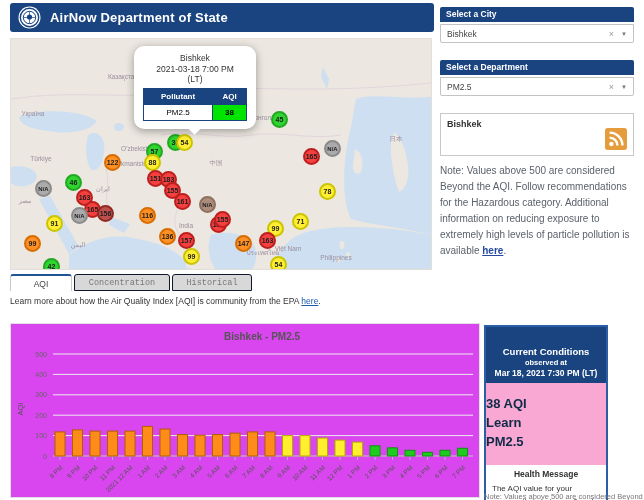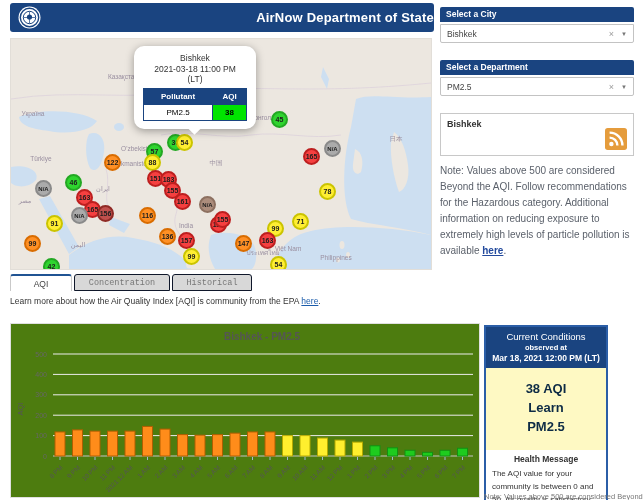--- a/index.html
+++ b/index.html
@@ -2,21 +2,21 @@
 <html><head>
 <meta charset="utf-8">
 <style>
   html,body{margin:0;padding:0;}
   body{width:644px;height:500px;position:relative;background:#fff;
        font-family:"Liberation Sans",sans-serif;overflow:hidden;}
   .abs{position:absolute;}
 
   
   .hdr{left:10px;top:3px;width:424px;height:29px;background:#1a4480;border-radius:3px;
-       display:flex;align-items:center;padding-left:8px;box-sizing:border-box;justify-content:space-between;}
+       display:flex;align-items:center;padding-left:8px;box-sizing:border-box;}
   .hdr-title{color:#fff;font-weight:bold;font-size:13px;margin-left:9px;letter-spacing:.2px;}
 
   
   .map{left:10px;top:38px;width:420px;height:230px;background:#ece7e0;overflow:hidden;
        border:1px solid #e2ded8;box-sizing:content-box;}
   .maplabel{position:absolute;font-size:6.5px;color:#9a8fa0;transform:translate(-50%,-50%);white-space:nowrap;}
   .marker{position:absolute;width:17px;height:17px;margin:-9px 0 0 -9px;border-radius:50%;
           display:flex;align-items:center;justify-content:center;font-size:7px;font-weight:bold;
           color:#1d1d1d;box-sizing:border-box;border:2px solid;cursor:pointer;}
   .cat-green{background:#2fd42f;border-color:#23a823;}
@@ -54,29 +54,29 @@
 
   
   .tab{top:274px;height:17px;box-sizing:border-box;font-size:8.5px;display:flex;align-items:center;
        justify-content:center;border-radius:3px 3px 0 0;cursor:pointer;}
   .tab-active{background:#fff;border:1px solid #c9c9c9;border-top:2px solid #205493;border-bottom:none;color:#444;}
   .tab-idle{background:#d8d8d8;border:1px solid #0f172a;color:#777;font-family:Liberation Mono, monospace;}
   .learn{left:10px;top:296px;width:420px;font-size:8.5px;color:#333;}
   .learn a{color:#1b5cab;}
 
   
-  .chartbox{left:10px;top:323px;width:470px;height:175px;background:#4d7c0f;border:1px solid #e0e0e0;box-sizing:border-box;}
+  .chartbox{left:10px;top:323px;width:470px;height:175px;background:#d946ef;border:1px solid #e0e0e0;box-sizing:border-box;}
 
   
   .cc{left:484px;top:325px;width:124px;border:2px solid #2b5ea7;box-sizing:border-box;background:#fff;}
   .cc-hdr{background:#1a4480;color:#fff;text-align:center;padding:4px 2px 5px;}
-  .cc-hdr .l1{font-size:9.5px;font-weight:normal;}
+  .cc-hdr .l1{font-size:9.5px;font-weight:bold;margin-top:15px;}
   .cc-hdr .l2{font-size:7.5px;font-weight:bold;margin-top:1px;}
   .cc-hdr .l3{font-size:8.5px;font-weight:bold;margin-top:1px;}
-  .cc-green{background:#fef9c3;color:#112e2e;text-align:center;padding:12px 0 13px;}
+  .cc-green{background:#f9a8d4;color:#112e2e;padding:12px 0 13px;}
   .cc-green div{font-size:13px;font-weight:bold;line-height:1.45;color:#0d2b45;}
   .cc-health{padding:4px 6px 7px;}
   .cc-health .hm{font-size:8.5px;font-weight:bold;color:#333;text-align:center;margin-bottom:3px;}
   .cc-health .ht{font-size:8px;color:#333;line-height:1.65;}
   .cc-note{left:484px;top:492px;width:156px;font-size:7.5px;color:#777;white-space:nowrap;}
 </style>
 </head>
 <body>
 
 <div class="abs hdr">
@@ -172,21 +172,21 @@
       <div class="marker cat-orange" style="left: 233px; top: 205px;">147</div>
       <div class="marker cat-yellow" style="left: 290px; top: 183px;">71</div>
       <div class="marker cat-yellow" style="left: 317px; top: 153px;">78</div>
       <div class="marker cat-yellow" style="left: 268px; top: 226px;">54</div>
       <div class="marker cat-green" style="left: 41px; top: 228px;">42</div>
     </div>
 
   
   <div class="abs popup">
     <div class="popup-city">Bishkek</div>
-    <div class="popup-dt">2021-03-18 11:00 PM</div>
+    <div class="popup-dt">2021-03-18 7:00 PM</div>
     <div class="popup-tz">(LT)</div>
     <table class="popup-table">
       <tbody>
           <tr>
         <th>Pollutant</th>
         <th>AQI</th>
       </tr>
       <tr>
         <td>PM2.5</td>
         <td class="td-aqi">38</td>
@@ -321,21 +321,21 @@
       <rect x="446.5" y="124.248" width="10" height="7.751999999999995" fill="#1ecc1e" stroke="#129112" stroke-width="1"></rect>
       <line x1="451.5" y1="133" x2="451.5" y2="136" stroke="#9fb8d8" stroke-width="1"></line>
       <text x="454.5" y="144" text-anchor="end" font-size="6.5" fill="#555" transform="rotate(-45 454.5 144)">7 PM</text>
     </svg>
 </div>
 
 <div class="abs cc">
   <div class="cc-hdr">
     <div class="l1">Current Conditions</div>
     <div class="l2">observed at</div>
-    <div class="l3">Mar 18, 2021 12:00 PM (LT)</div>
+    <div class="l3">Mar 18, 2021 7:30 PM (LT)</div>
   </div>
   <div class="cc-green">
     <div>38 AQI</div>
     <div>Learn</div>
     <div>PM2.5</div>
   </div>
   <div class="cc-health">
     <div class="hm">Health Message</div>
     <div class="ht">The AQI value for your community is between 0 and 50. Air quality is satisfactory and poses little or no health risk.</div>
   </div>

